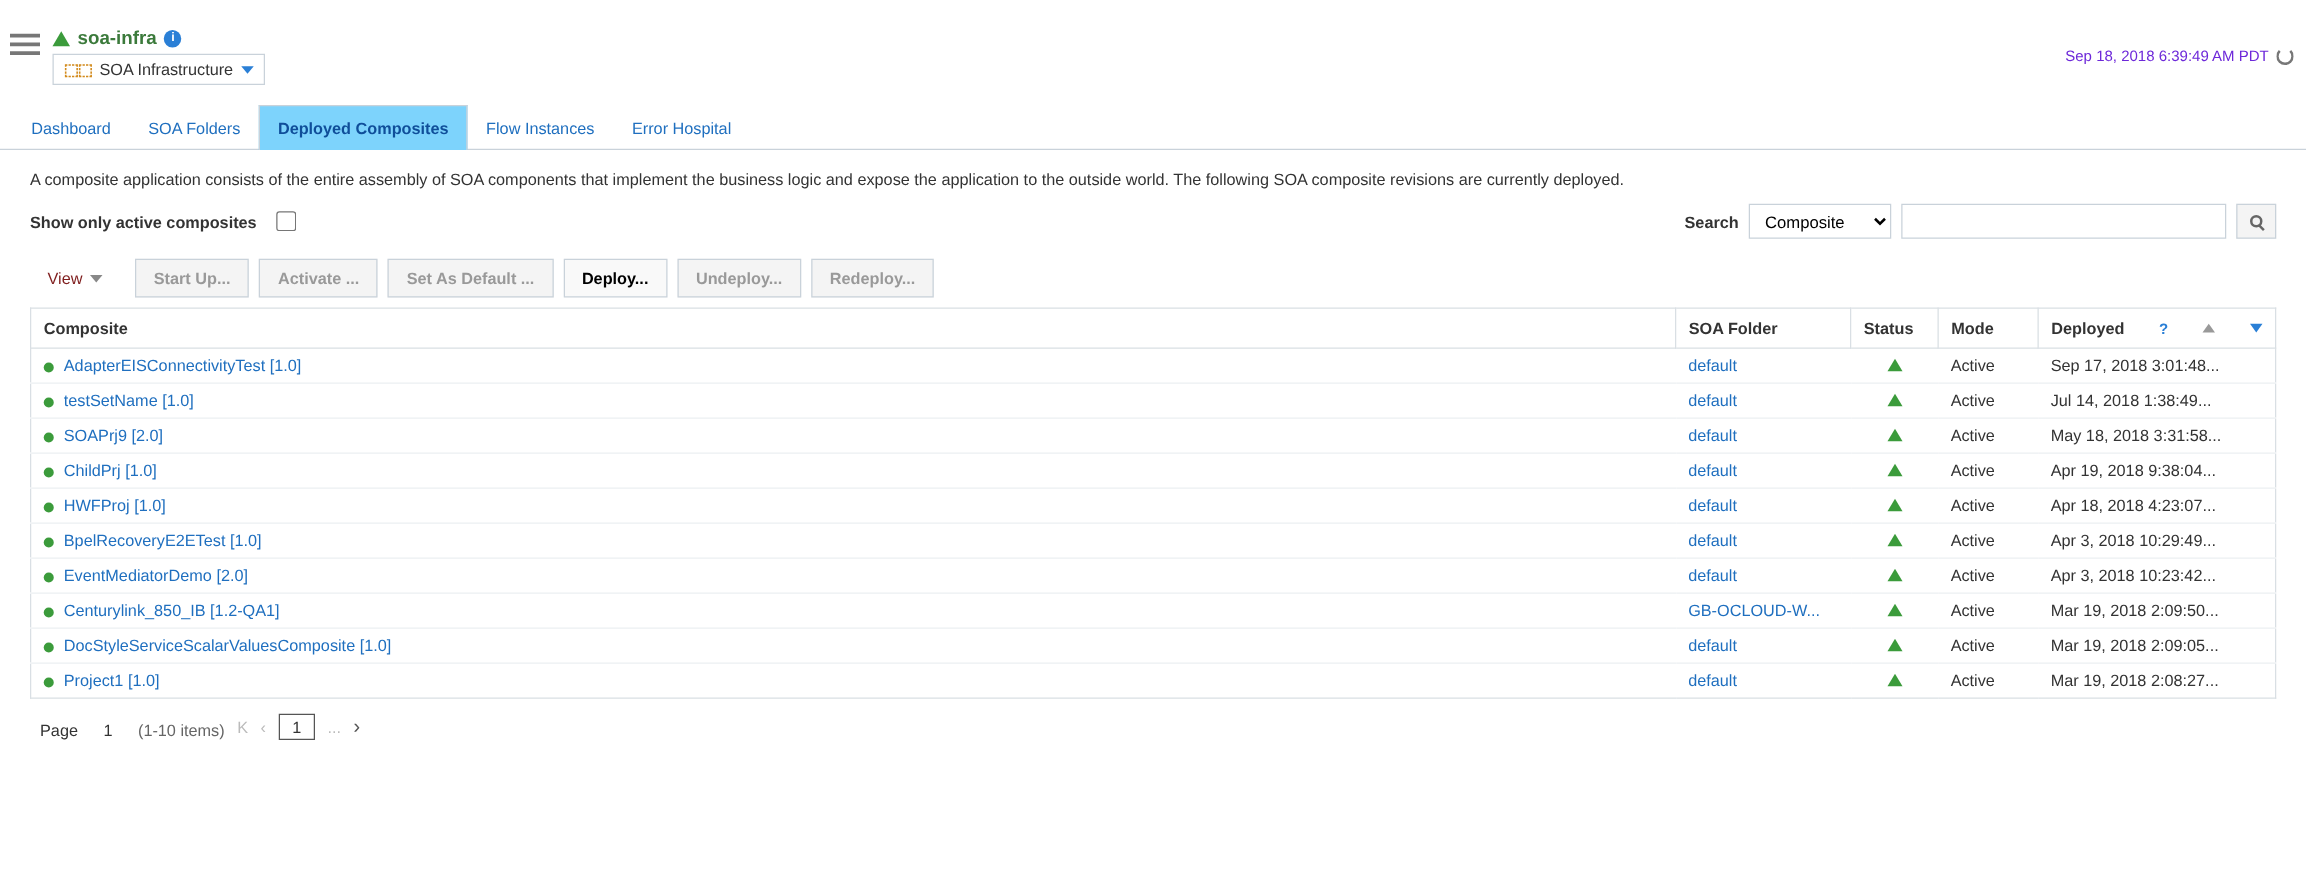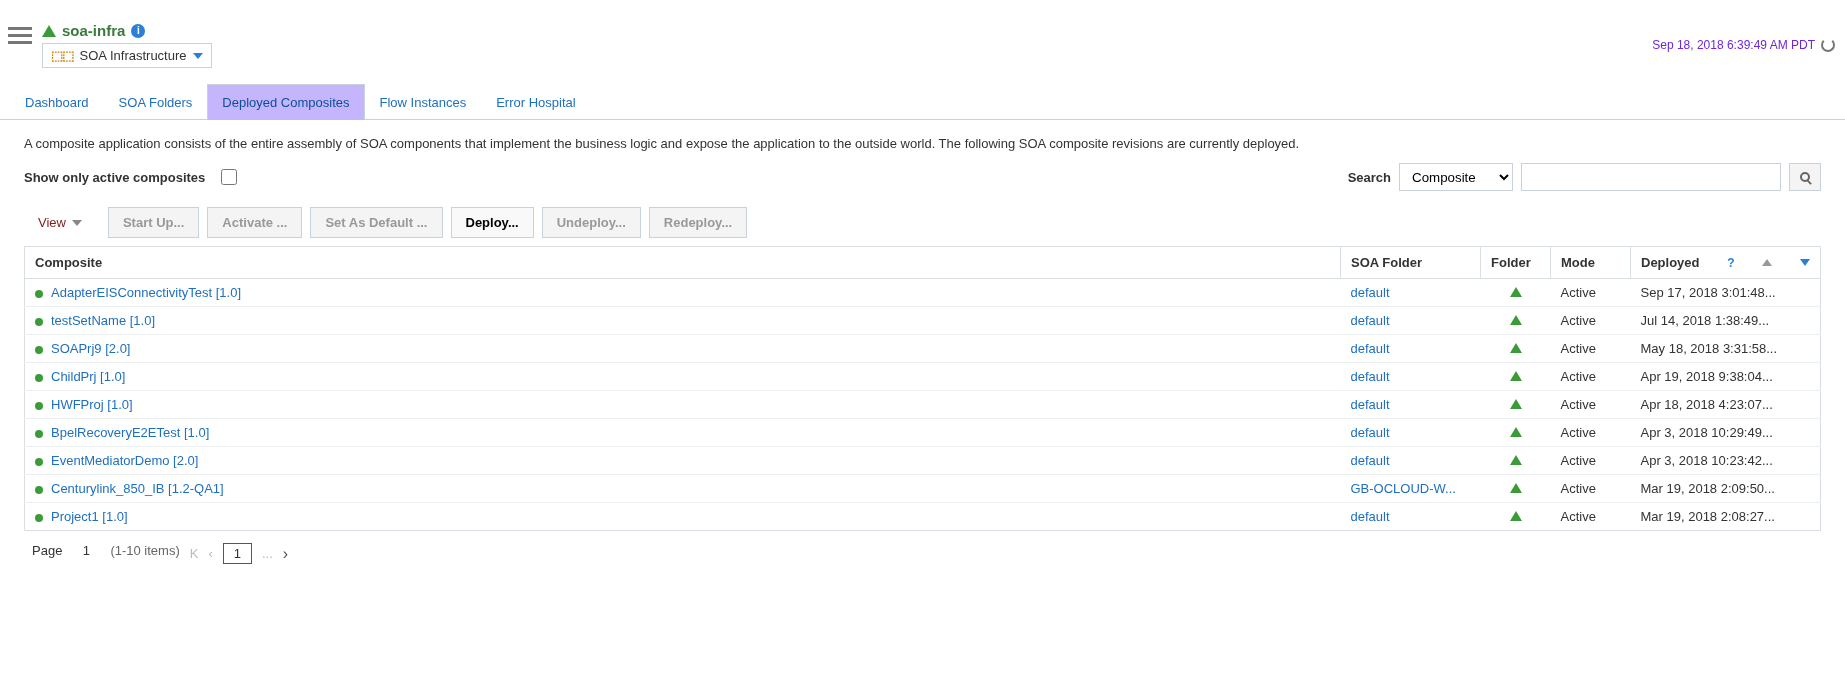--- a/index.html
+++ b/index.html
@@ -73,24 +73,24 @@
   }
   .tab {
     padding: 10px 14px 10px 14px;
     color: #1f6fbf;
     cursor: pointer;
     border: 1px solid transparent;
     border-bottom: none;
     margin-bottom: -1px;
   }
   .tab.active {
-    font-weight: normal;
+    font-weight: bold;
     color: #0f4e9a;
     border-color: #c9d2da;
-    background: #c4b5fd;
+    background: #7dd3fc;
   }
   .content {
     padding: 12px 24px;
   }
   .desc { margin: 4px 0 12px 0; }
   .row-flex { display: flex; align-items: center; }
   .show-only { font-weight: bold; margin-right: 12px; }
   input[type=checkbox] {
     width: 16px; height: 16px;
   }
@@ -202,21 +202,21 @@
     border-right: 5px solid transparent;
     border-bottom: 7px solid #999;
   }
   .sort-down {
     width: 0; height: 0;
     border-left: 5px solid transparent;
     border-right: 5px solid transparent;
     border-top: 7px solid #2a7fd6;
   }
   .pager {
-    display: flex; align-items: flex-start; gap: 10px;
+    display: flex; align-items: flex-end; gap: 10px;
     padding: 12px 8px 6px 8px;
     color: #333;
   }
   .pager .label { font-weight: normal; }
   .page-box {
     width: 28px; text-align: center;
     font-weight: normal;
   }
   .items { color: #666; }
   .pager-nav { display: flex; align-items: center; gap: 10px; color: #bbb; }
@@ -297,21 +297,21 @@
       <col>
       <col style="width:140px">
       <col style="width:70px">
       <col style="width:80px">
       <col style="width:190px">
     </colgroup>
     <thead>
       <tr>
         <th>Composite</th>
         <th>SOA Folder</th>
-        <th class="center">Folder</th>
+        <th class="center">Status</th>
         <th>Mode</th>
         <th>
           <div class="deployed-th">
             <span>Deployed</span>
             <span class="help-icon">?</span>
             <span class="sort-up"></span>
             <span class="sort-down"></span>
           </div>
         </th>
       </tr>
@@ -367,20 +367,27 @@
           <td>Apr 3, 2018 10:23:42...</td>
         </tr>
         <tr>
           <td class="comp-cell"><span class="dot"></span><a href="#">Centurylink_850_IB [1.2-QA1]</a></td>
           <td class="folder-cell"><a href="#" style="color:#1f6fbf;text-decoration:none">GB-OCLOUD-W...</a></td>
           <td class="center"><span class="status-up"></span></td>
           <td>Active</td>
           <td>Mar 19, 2018 2:09:50...</td>
         </tr>
         <tr>
+          <td class="comp-cell"><span class="dot"></span><a href="#">DocStyleServiceScalarValuesComposite [1.0]</a></td>
+          <td class="folder-cell"><a href="#" style="color:#1f6fbf;text-decoration:none">default</a></td>
+          <td class="center"><span class="status-up"></span></td>
+          <td>Active</td>
+          <td>Mar 19, 2018 2:09:05...</td>
+        </tr>
+        <tr>
           <td class="comp-cell"><span class="dot"></span><a href="#">Project1 [1.0]</a></td>
           <td class="folder-cell"><a href="#" style="color:#1f6fbf;text-decoration:none">default</a></td>
           <td class="center"><span class="status-up"></span></td>
           <td>Active</td>
           <td>Mar 19, 2018 2:08:27...</td>
         </tr>
       </tbody>
   </table>
 
   <div class="pager">

